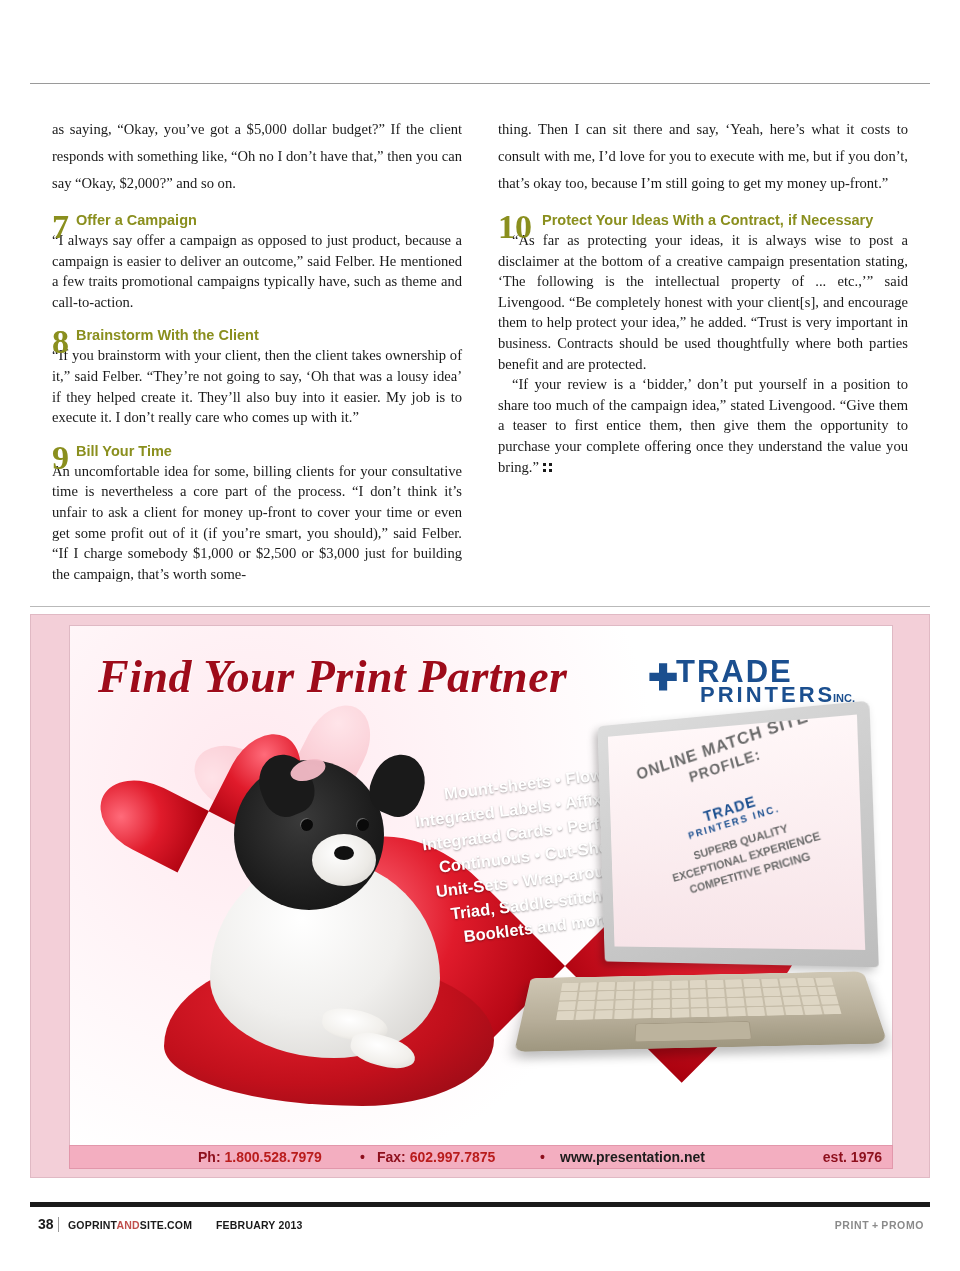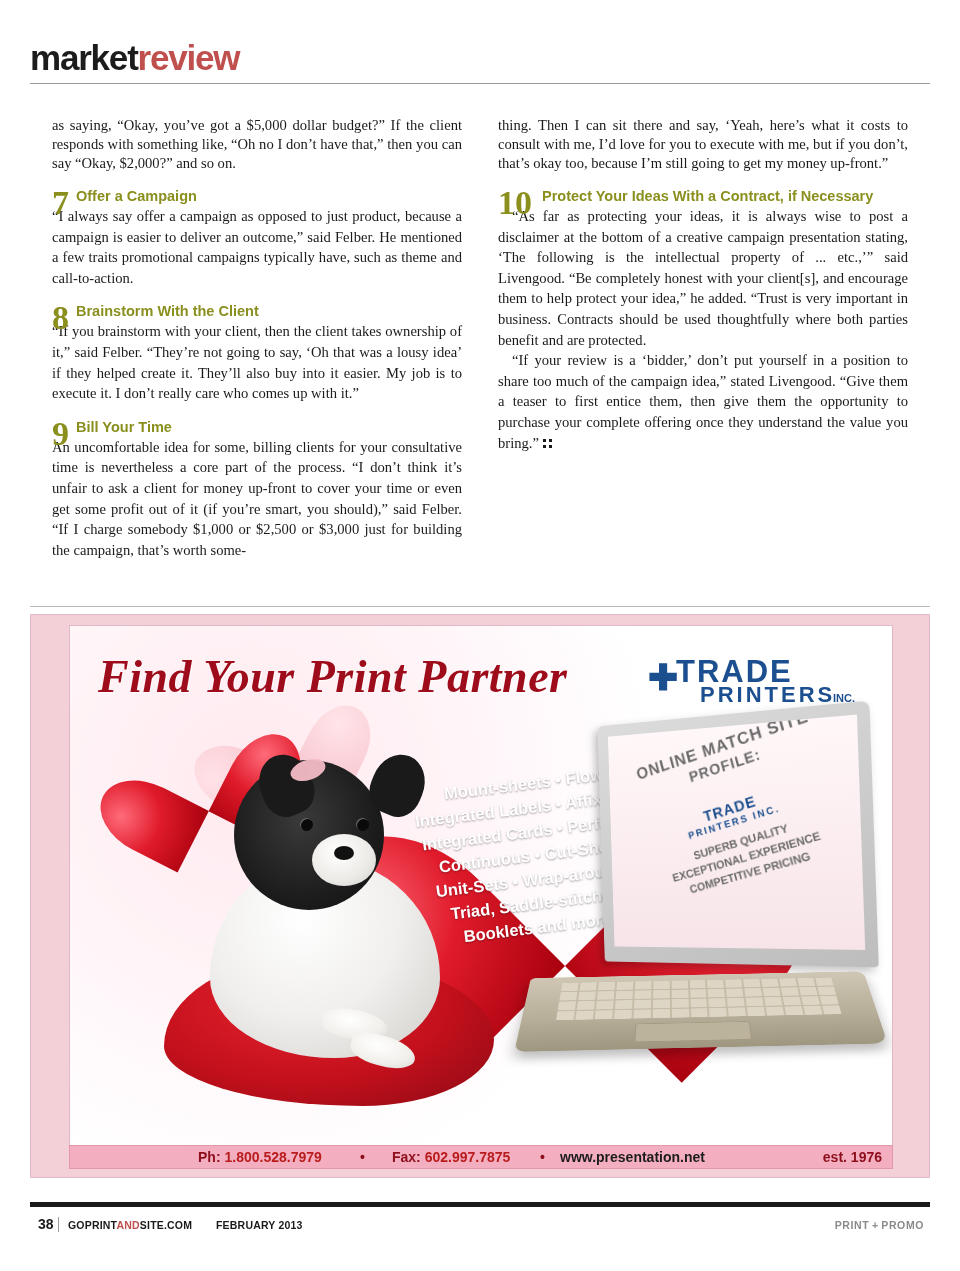--- a/index.html
+++ b/index.html
@@ -51,21 +51,21 @@
     width: 856px;
     display: flex;
     gap: 36px;
   }
   .col {
     width: 410px;
   }
   .col p {
     margin: 0;
     font-size: 14.6px;
-    line-height: 19px;
+    line-height: 27px;
     text-align: justify;
     text-justify: inter-word;
     hyphens: none;
   }
   .col p.indent {
     text-indent: 14px;
   }
   .col p + p {
     margin-top: 0;
   }
@@ -558,21 +558,21 @@
     font-weight: bold;
     font-size: 14px;
     line-height: 22px;
     color: #8d0f1c;
   }
   .ad-footer .seg { position: absolute; white-space: nowrap; }
   .ad-footer .lbl { color: #8d0f1c; }
   .ad-footer .num { color: #b91c1c; }
   .ad-footer .ph { left: 128px; }
   .ad-footer .sep1 { left: 290px; color: #8d0f1c; }
-  .ad-footer .fax { left: 322px; }
+  .ad-footer .fax { left: 307px; }
   .ad-footer .sep2 { left: 470px; color: #8d0f1c; }
   .ad-footer .web { left: 490px; color: #1c1c1c; }
   .ad-footer .est {
     right: 10px;
     color: #8d0f1c;
     font-size: 14px;
   }
 
   
   .footer-rule {
@@ -634,23 +634,20 @@
     font-size: 10.5px;
     font-weight: bold;
     color: #8a8a8a;
     letter-spacing: 0.6px;
   }
 </style>
 </head>
 <body>
 
 <div class="masthead">
-  <div class="masthead-title">
-    <span class="mh-market">market</span><span class="mh-review">review</span>
-  </div>
   <div class="masthead-rule"></div>
 </div>
 
 <div class="columns">
 
   <div class="col">
     <p>as saying, “Okay, you’ve got a $5,000 dollar budget?” If the client responds with something like, “Oh no I don’t have that,” then you can say “Okay, $2,000?” and so on.</p>
 
     <div class="numblock">
       <span class="bignum">7</span>

